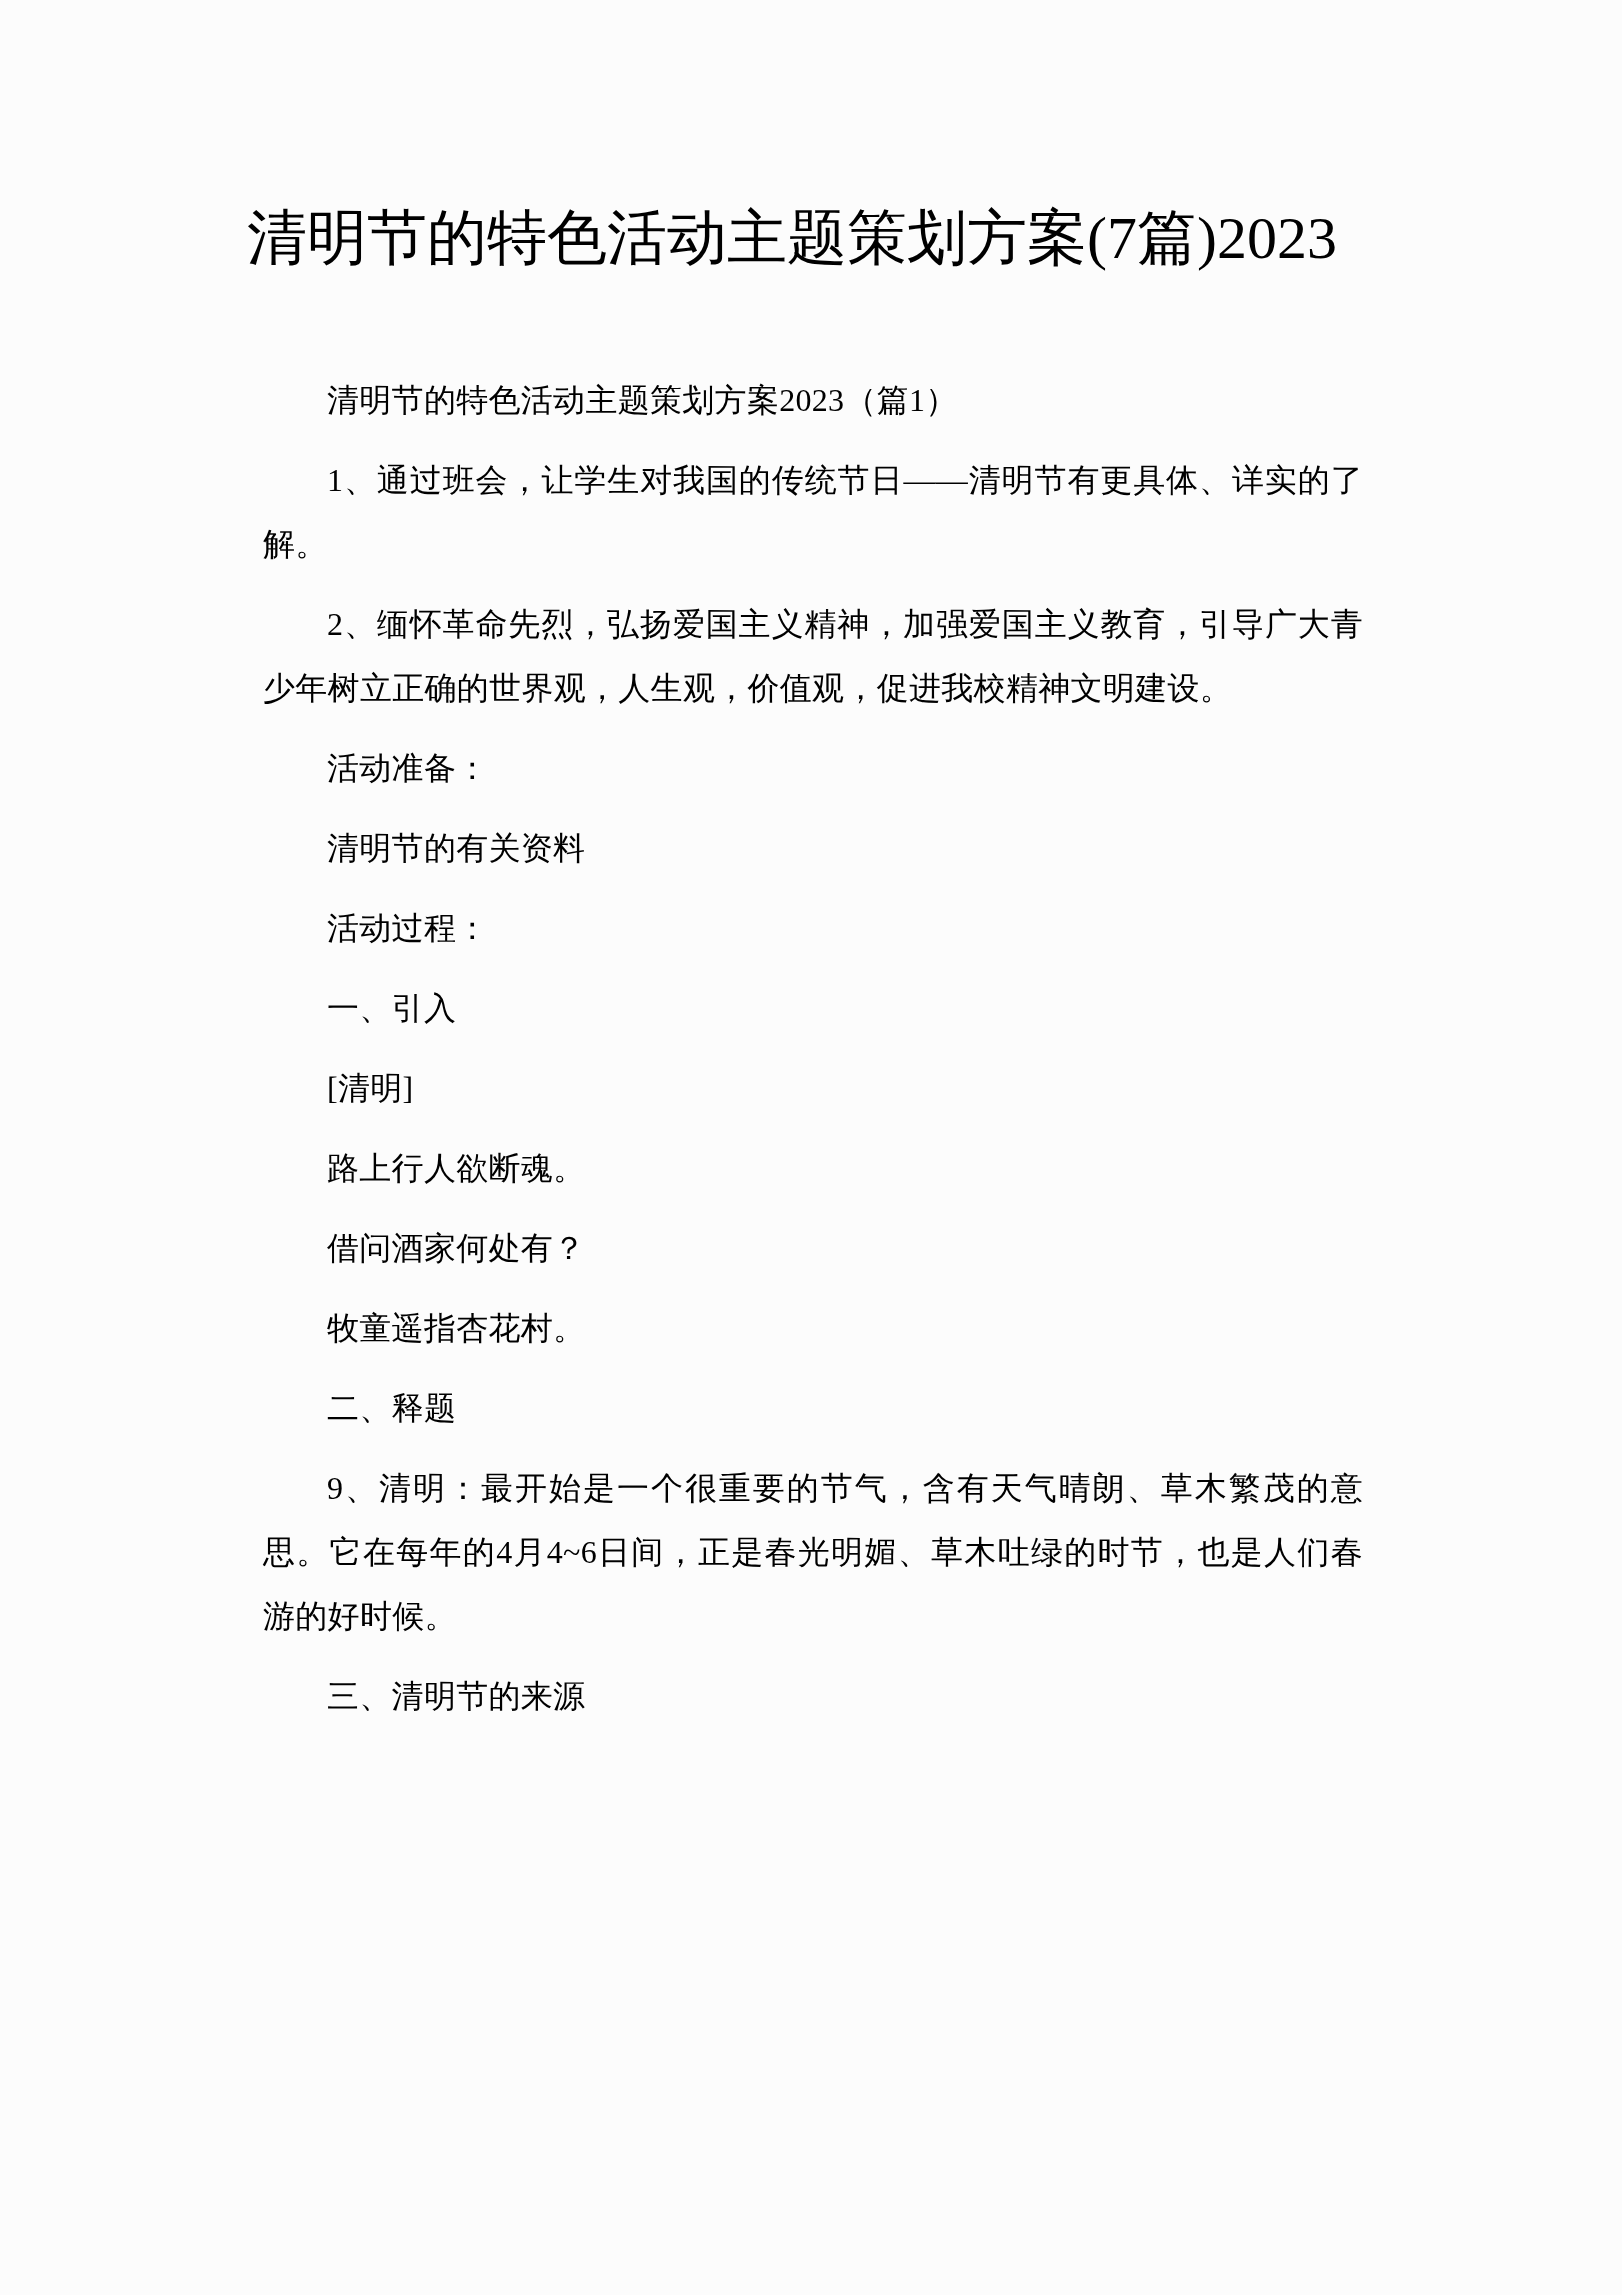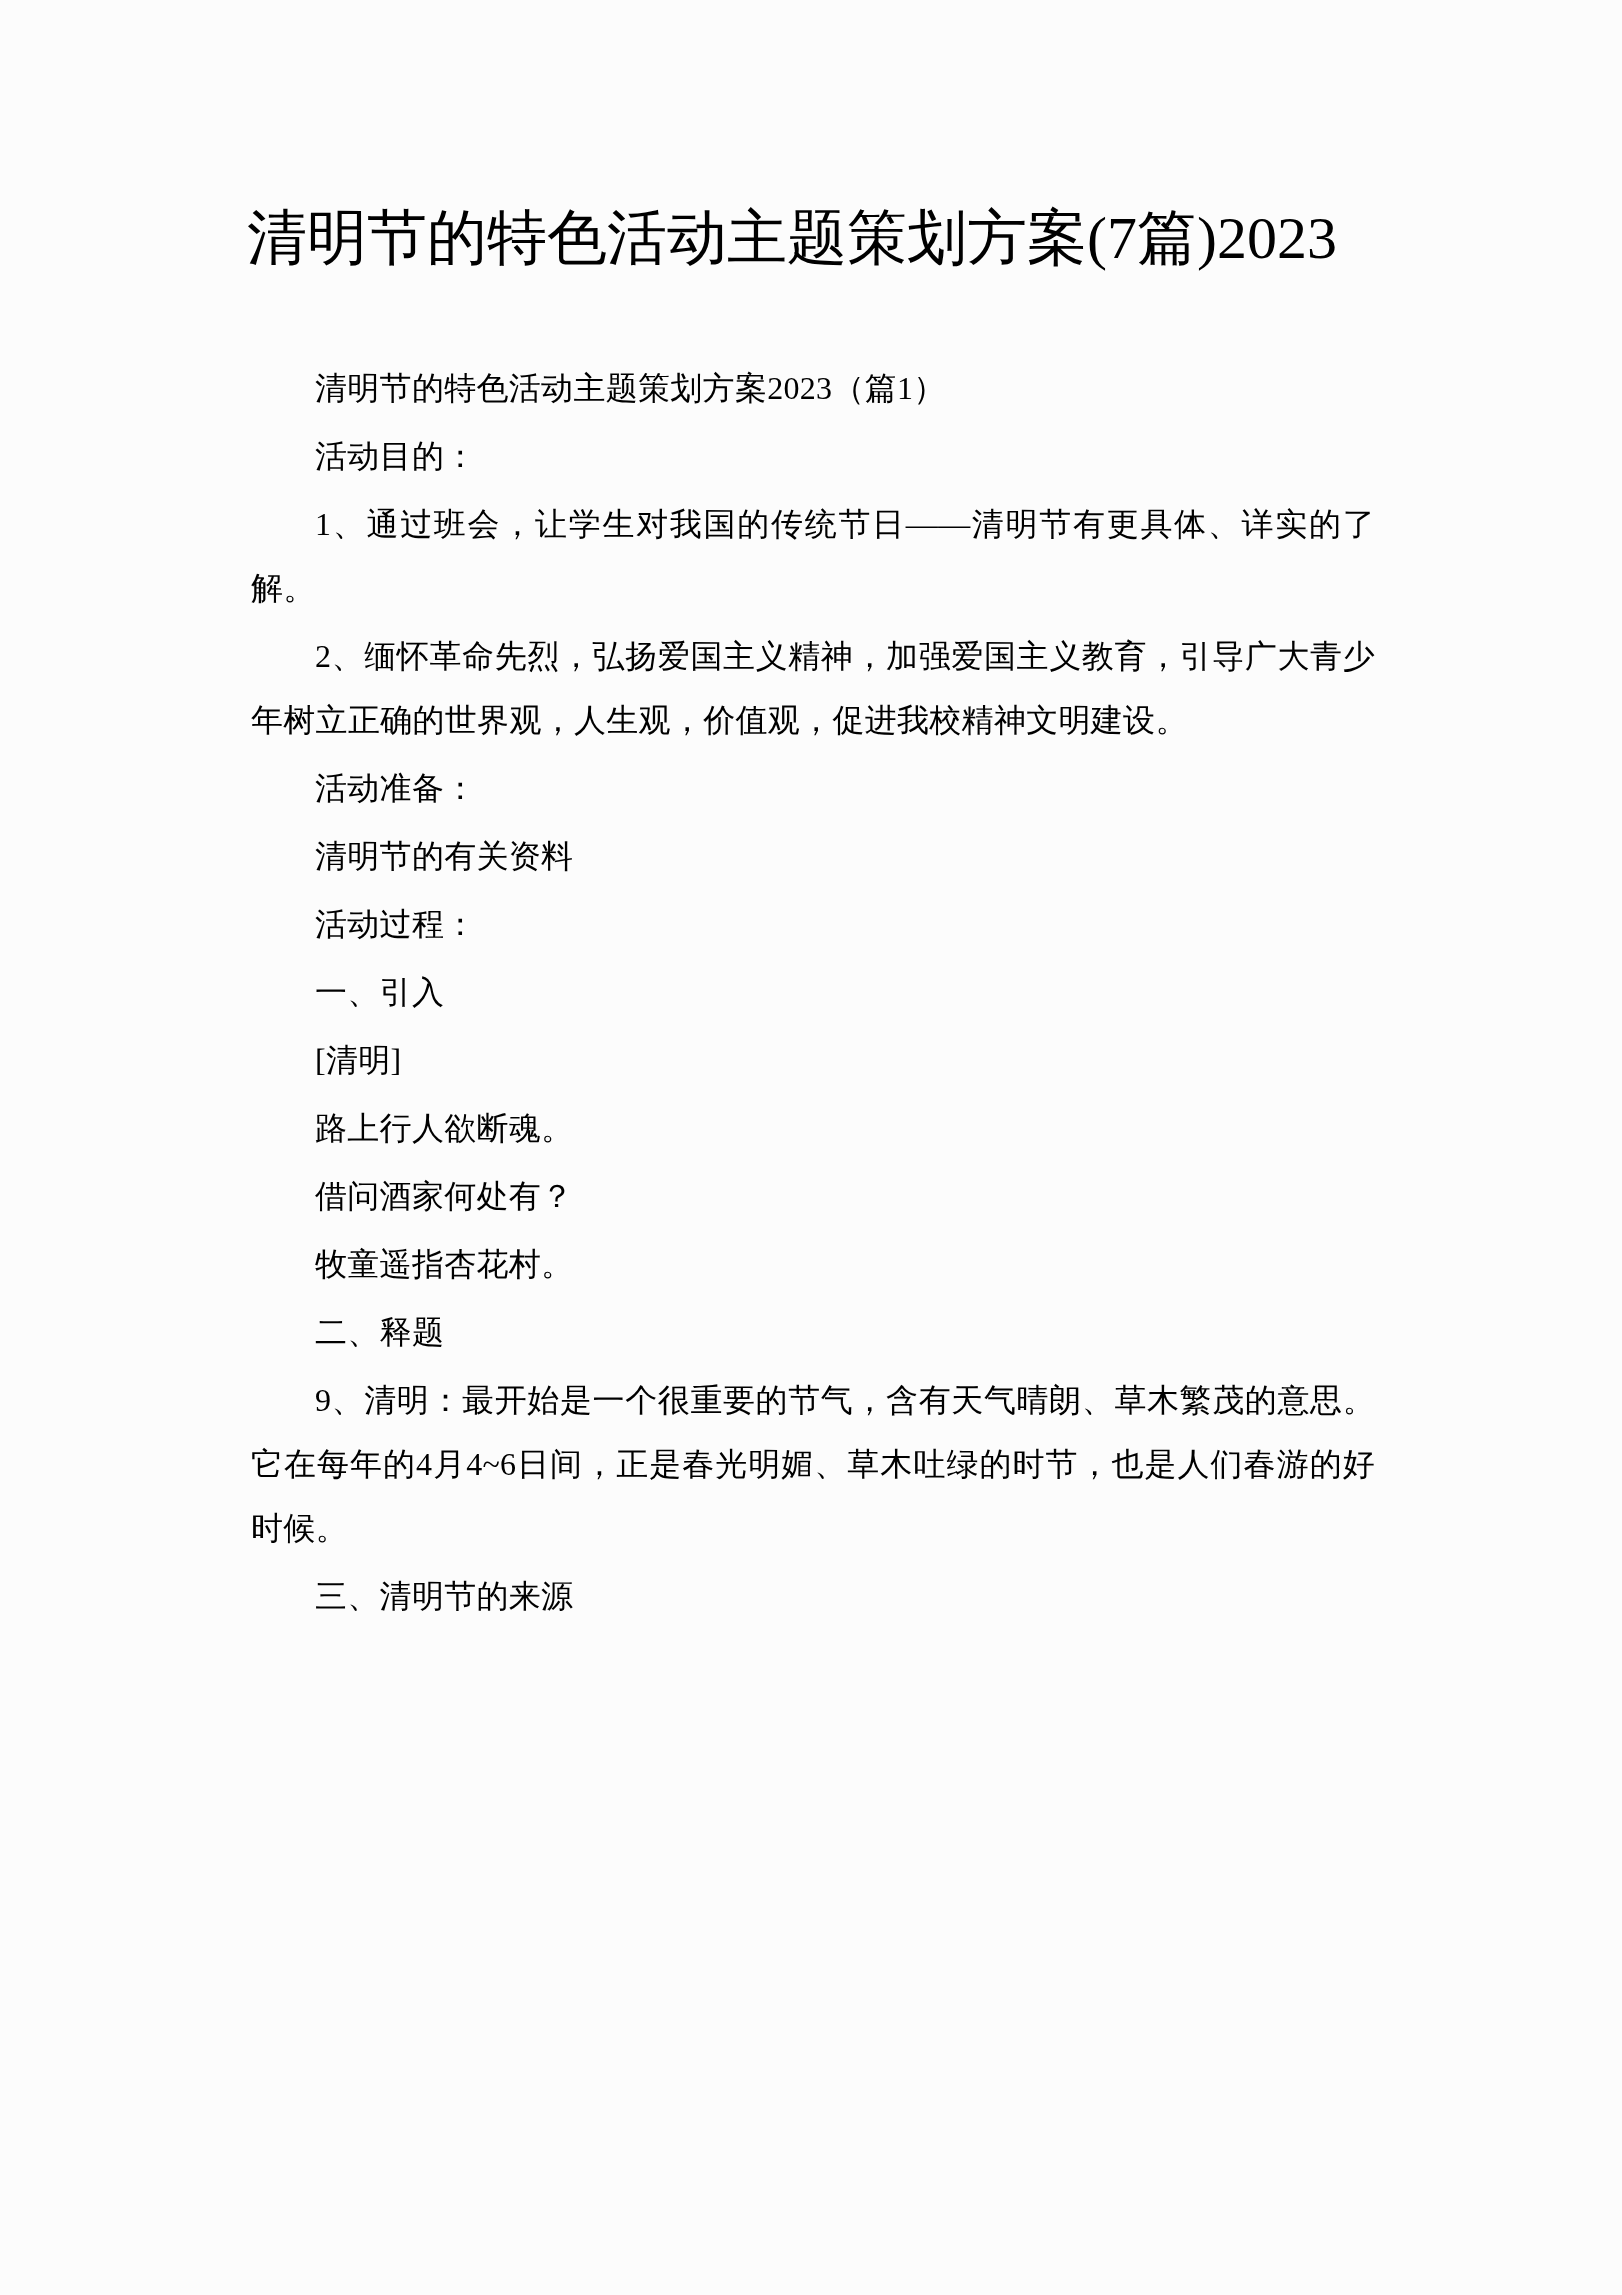--- a/index.html
+++ b/index.html
@@ -36,42 +36,41 @@
       text-align: left;
       white-space: nowrap;
     }
     .body-text {
       position: absolute;
       left: 247px;
       top: 352px;
       width: 1132px;
     }
     .para {
-      margin: 4px;
+      margin: 16px;
       font-size: 32px;
       line-height: 64px;
       text-indent: 64px;
       text-align: justify;
       text-justify: inter-ideograph;
       letter-spacing: 0.3px;
     }
     .para.spaced-tight {
       letter-spacing: 0px;
     }
   </style>
 </head>
 <body>
 
 <div class="page">
 
   <h1 class="doc-title">清明节的特色活动主题策划方案(7篇)2023</h1>
 
   <div class="body-text">
     <p class="para">清明节的特色活动主题策划方案2023（篇1）</p>
-    <p class="para">活动目的：</p>
     <p class="para">1、通过班会，让学生对我国的传统节日——清明节有更具体、详实的了解。</p>
     <p class="para">2、缅怀革命先烈，弘扬爱国主义精神，加强爱国主义教育，引导广大青少年树立正确的世界观，人生观，价值观，促进我校精神文明建设。</p>
     <p class="para">活动准备：</p>
     <p class="para">清明节的有关资料</p>
     <p class="para">活动过程：</p>
     <p class="para">一、引入</p>
     <p class="para">[清明]</p>
     <p class="para">路上行人欲断魂。</p>
     <p class="para">借问酒家何处有？</p>
     <p class="para">牧童遥指杏花村。</p>

